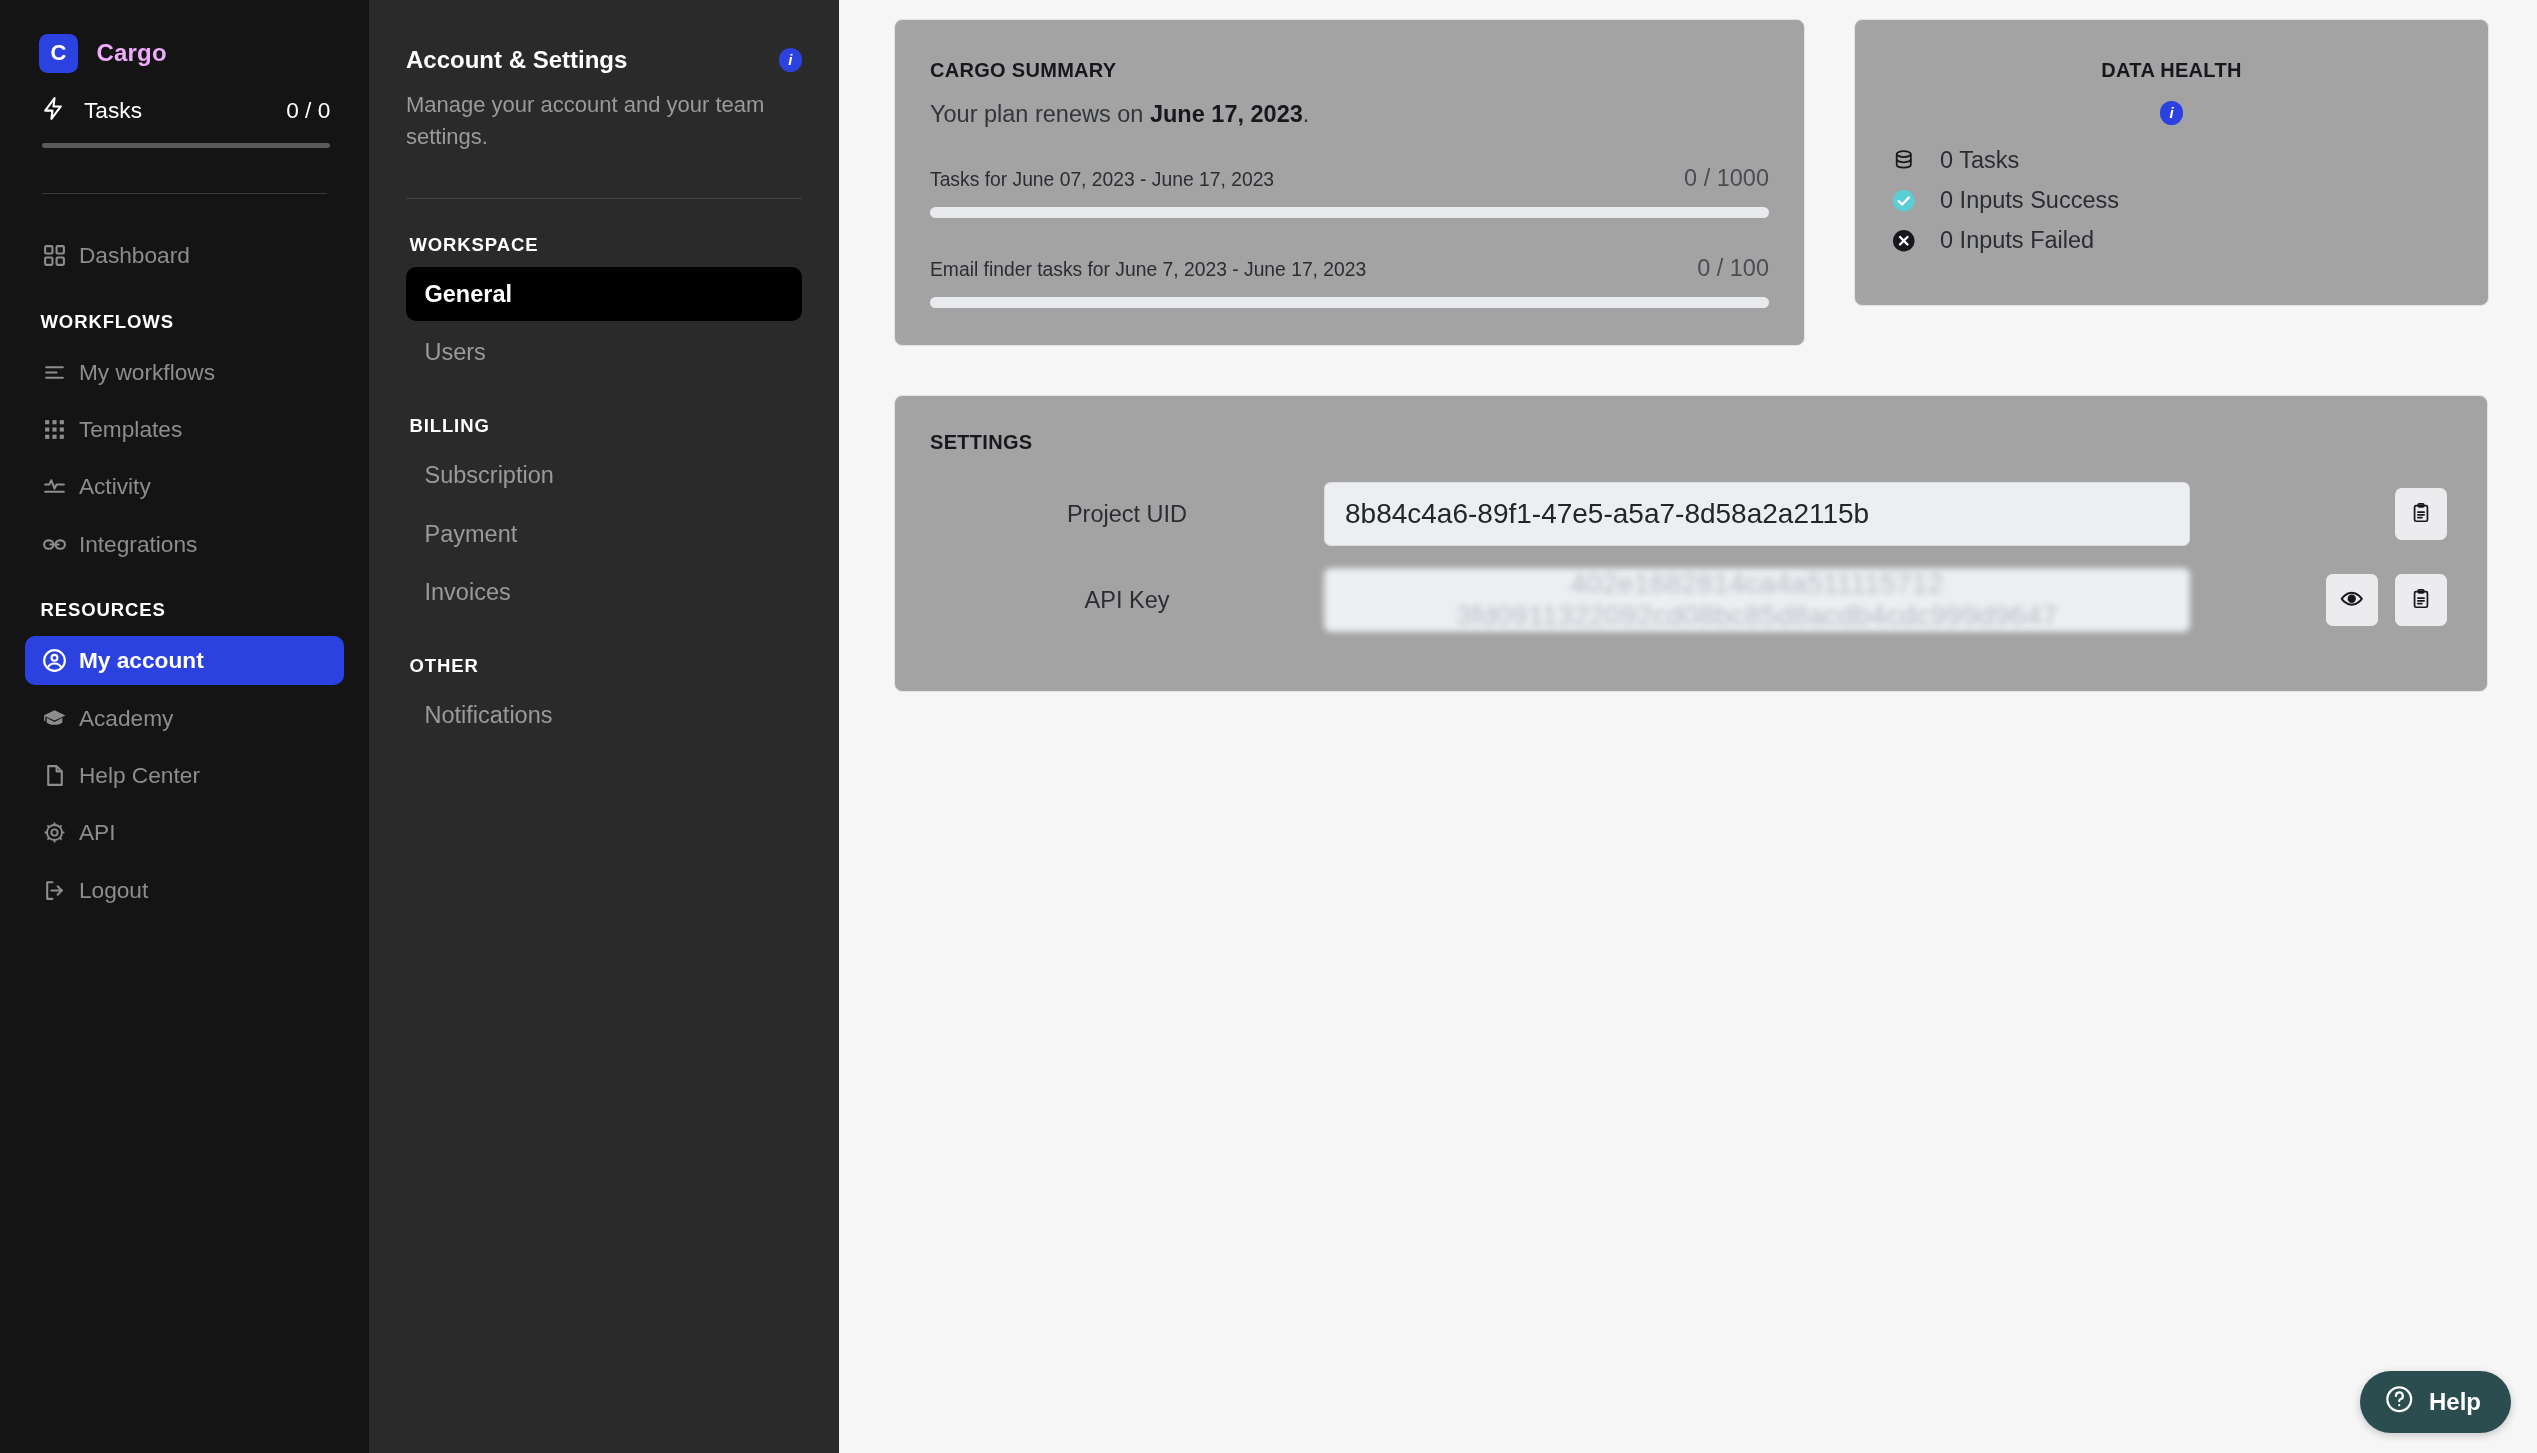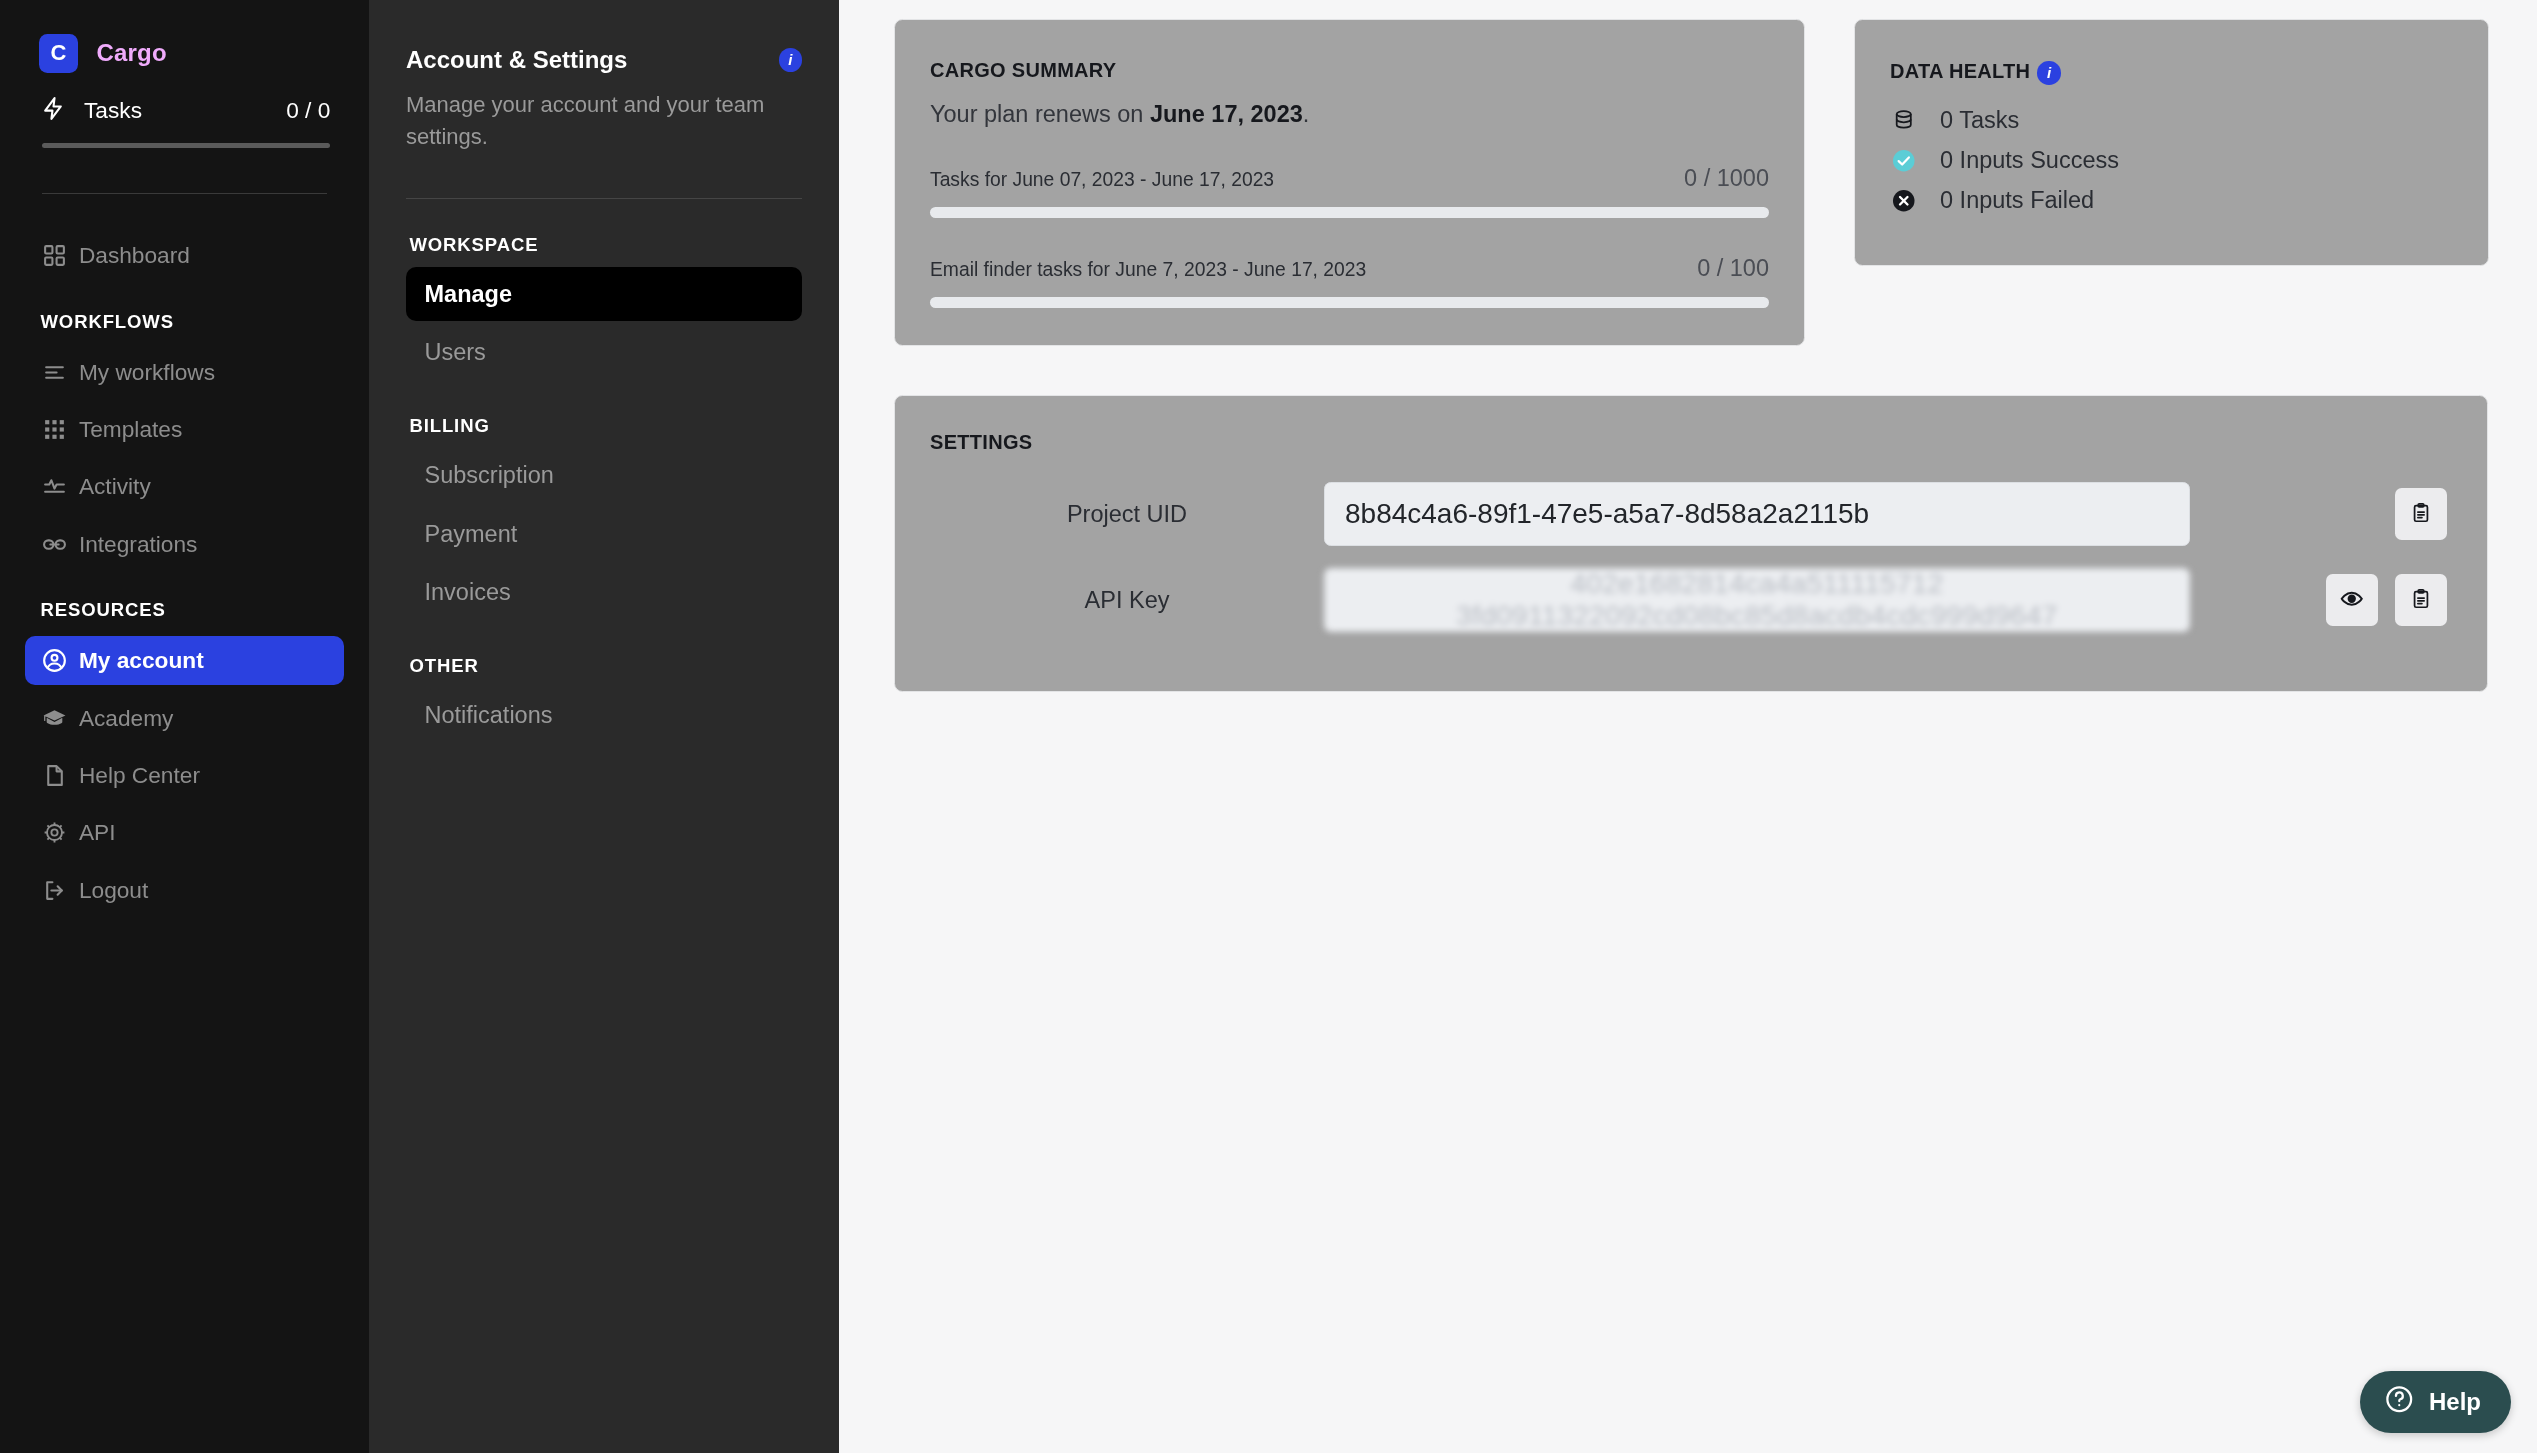--- a/index.html
+++ b/index.html
@@ -106,21 +106,21 @@
   .renew-line b { color: #16181d; font-weight: bold; }
 
   .quota { margin-top: 37px; }
   .quota + .quota { margin-top: 37px; }
   .quota-head { display: flex; align-items: baseline; justify-content: space-between; }
   .quota-name { font-size: 19.3px; color: #2a2d33; }
   .quota-val  { font-size: 23.5px; color: #4a4d54; }
   .quota-track { height: 11px; border-radius: 5.9px; background: #e8eaed; margin-top: 15px; }
   .quota-fill  { height: 100%; border-radius: 5.9px; background: #2b41e0; width: 0%; }
 
-  .health-title-row { display: flex; align-items: center; gap: 7px; }
+  .health-title-row { display: flex; align-items: center; gap: 17px; flex-direction: column; }
   .health-list { margin-top: 22px; }
   .health-row { display: flex; align-items: center; gap: 23px; margin-bottom: 13.4px; }
   .health-row .hicn { width: 27px; height: 27px; flex: 0 0 27px; display:flex; align-items:center; justify-content:center;}
   .health-text { font-size: 23.5px; color: #2a2d33; }
 
   
   .card-settings {
     margin-top: 49px; padding: 35px 35px 37px 35px;
     max-width: 1594px;
   }
@@ -302,21 +302,21 @@
 
   <aside class="settings-rail">
     <div class="st-title-row">
       <div class="st-title">Account &amp; Settings</div>
       <div class="info-dot">i</div>
     </div>
     <div class="st-sub">Manage your account and your team settings.</div>
     <div class="st-divider"></div>
 
     <div class="st-section">WORKSPACE</div>
-    <div class="st-item active">Manage</div>
+    <div class="st-item active">General</div>
     <div class="st-item">Users</div>
 
     <div class="st-section">BILLING</div>
     <div class="st-item">Subscription</div>
     <div class="st-item">Payment</div>
     <div class="st-item">Invoices</div>
 
     <div class="st-section">OTHER</div>
     <div class="st-item">Notifications</div>
   </aside>

